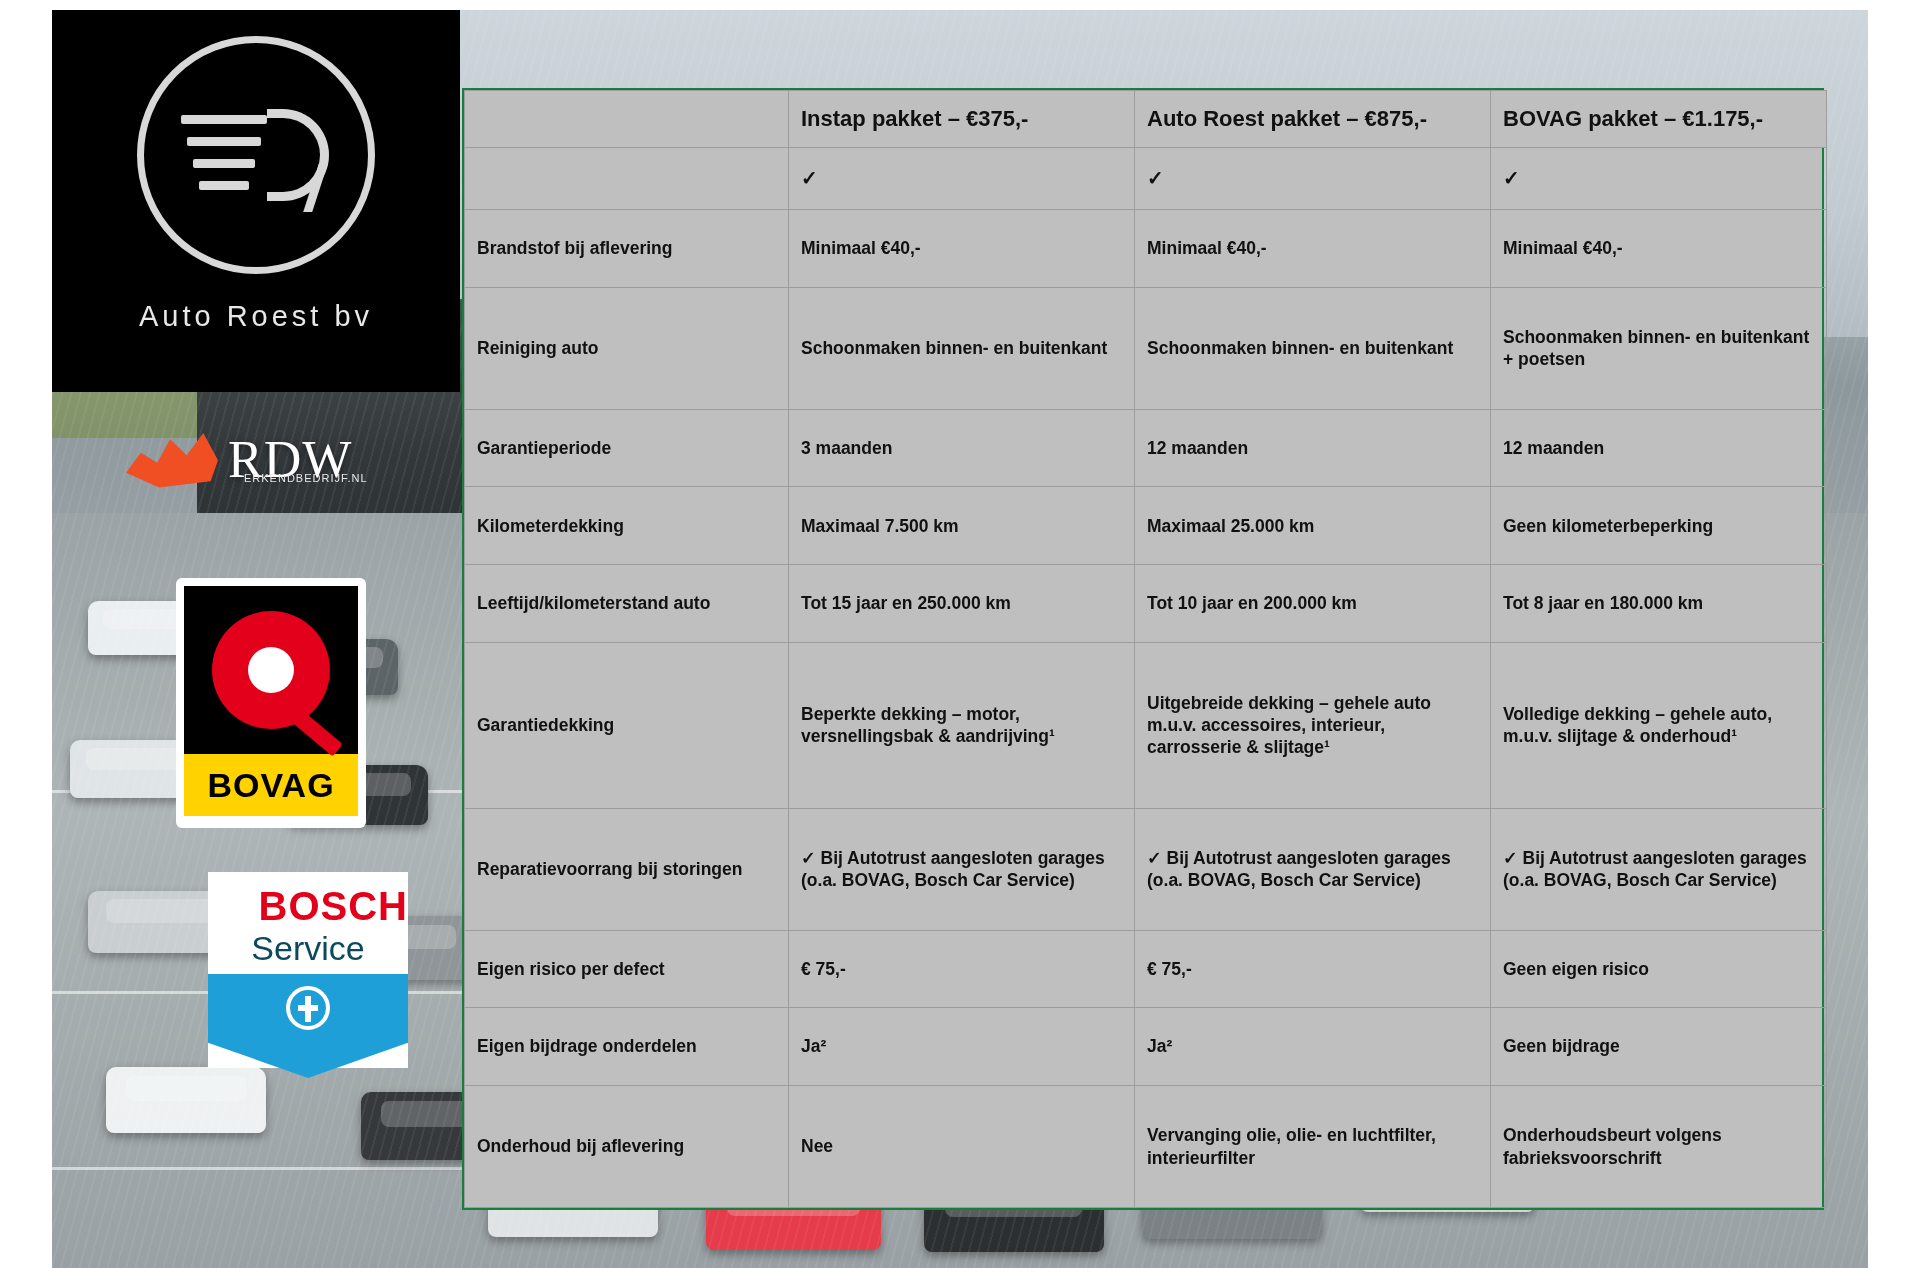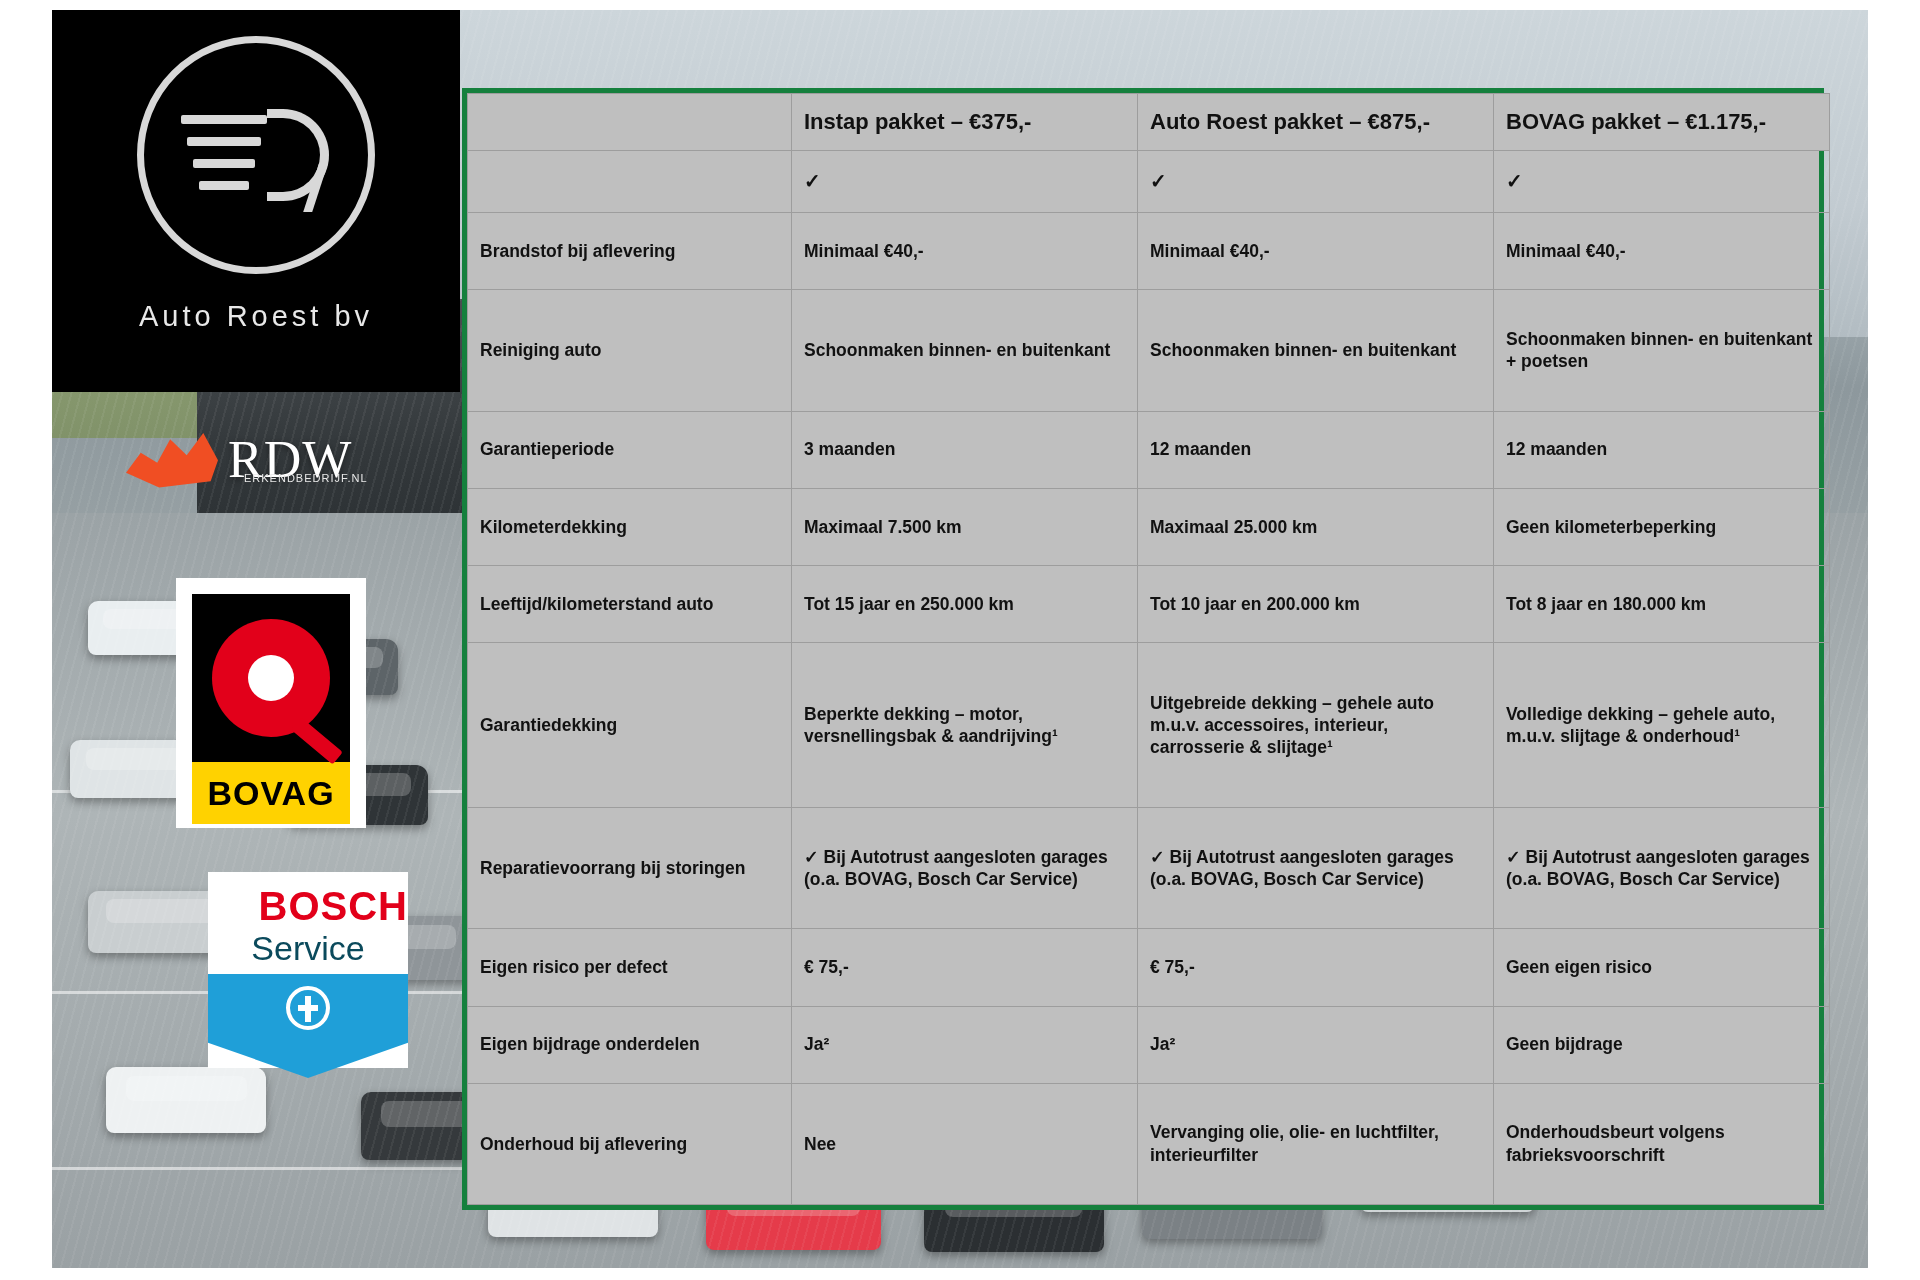--- a/index.html
+++ b/index.html
@@ -126,21 +126,22 @@
     text-shadow: 0 2px 6px rgba(0,0,0,.5);
   }
   .rdw-sub {
     position:absolute; left: 192px; top: 462px;
     font-size: 11px; color: #e9e9e9; letter-spacing: 1px;
   }
   .bovag-badge {
     position: absolute; left: 124px; top: 568px;
     width: 190px; height: 250px;
     background: #ffffff;
-    padding: 16px;
+    padding: 8px;
+    border-radius: 6px;
   }
   .bovag-top {
     width: 100%; height: 168px; background: #000000;
     display: flex; align-items: center; justify-content: center;
   }
   .bovag-circle {
     width: 118px; height: 118px; border-radius: 50%;
     background: #e2001a; position: relative;
     display:flex; align-items:center; justify-content:center;
   }
@@ -189,21 +190,21 @@
   .bosch-mark:after {
     content:""; position:absolute; left: 8px; top: 50%; transform: translateY(-50%);
     width: 20px; height: 6px; background:#ffffff;
   }
   
   .table-wrap {
     position: absolute;
     left: 462px; top: 88px;
     width: 1362px; height: 1122px;
     background: #bfbfbf;
-    border: 5px solid #15803d;
+    border: 2px solid #15803d;
   }
   table.cmp {
     width: 100%; height: 100%;
     border-collapse: collapse;
     table-layout: fixed;
   }
   table.cmp col.c0 { width: 324px; }
   table.cmp col.c1 { width: 346px; }
   table.cmp col.c2 { width: 356px; }
   table.cmp col.c3 { width: 336px; }

